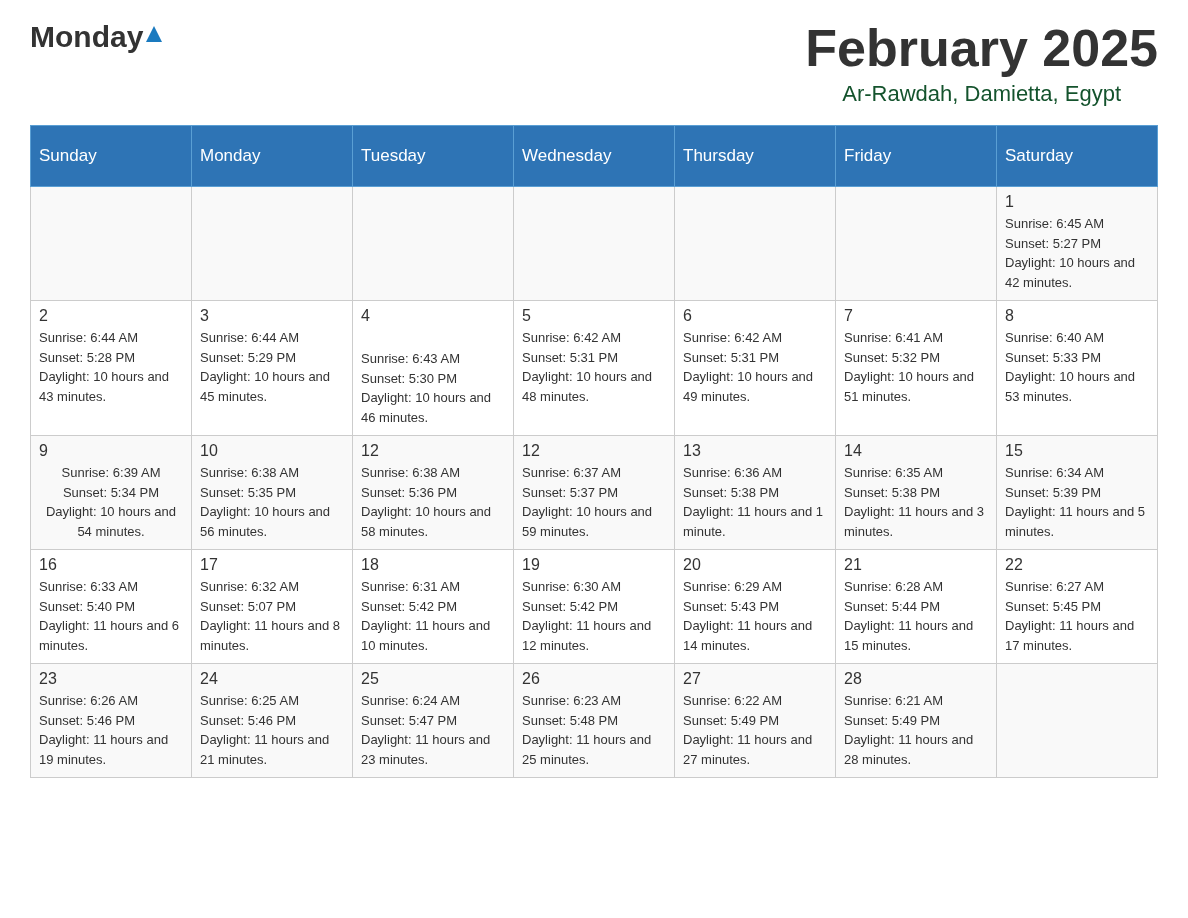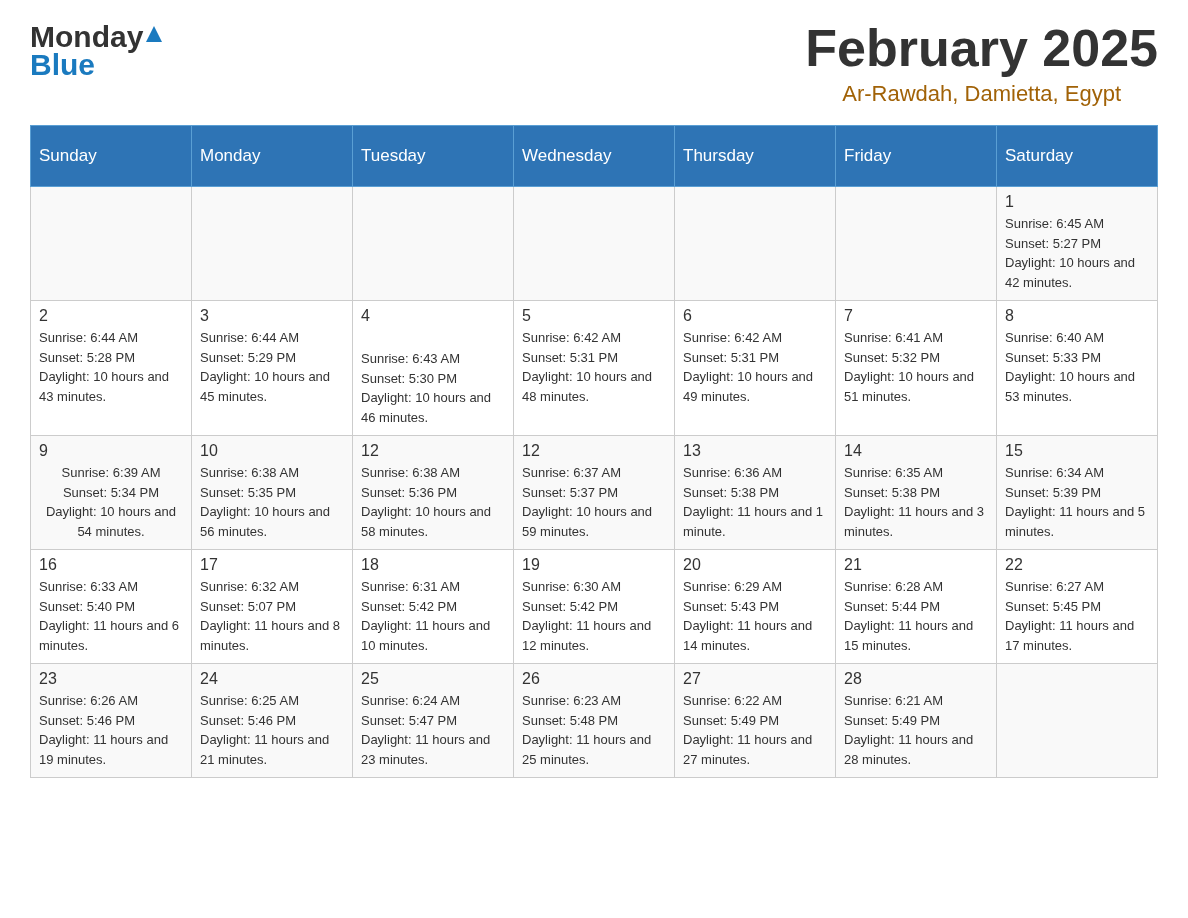--- a/index.html
+++ b/index.html
@@ -21,21 +21,21 @@
       flex-direction: column;
     }
     .logo-top {
       display: flex;
       align-items: center;
     }
     .logo-text-general { font-size: 30px; font-weight: bold; color: #333; }
     .logo-text-blue { font-size: 30px; font-weight: bold; color: #1a7abf; }
     .title-block { text-align: center; }
     .title-block h1 { font-size: 52px; font-weight: bold; color: #333; line-height: 1.1; }
-    .title-block h2 { font-size: 22px; font-weight: normal; color: #a16207; margin-top: 4px; }
+    .title-block h2 { font-size: 22px; font-weight: normal; color: #14532d; margin-top: 4px; }
 
     .calendar {
       width: 100%;
       border-collapse: collapse;
       border: 1px solid #aaa;
     }
     .calendar thead tr th {
       background-color: #2e74b5;
       color: #fff;
       font-size: 17px;
@@ -71,21 +71,20 @@
   </style>
 </head>
 <body>
 
 <div class="header">
   <div class="logo-wrapper">
     <div class="logo-top">
       <span class="logo-text-general">Monday</span>
       <span style="display:inline-block;width:0;height:0;border-left:8px solid transparent;border-right:8px solid transparent;border-bottom:16px solid #1a7abf;margin-left:3px;margin-bottom:6px;"></span>
     </div>
-    <span class="logo-text-blue" style="margin-top:-6px;">Blue</span>
   </div>
   <div class="title-block">
     <h1>February 2025</h1>
     <h2>Ar-Rawdah, Damietta, Egypt</h2>
   </div>
 </div>
 
 <table class="calendar">
   <thead>
     <tr>

